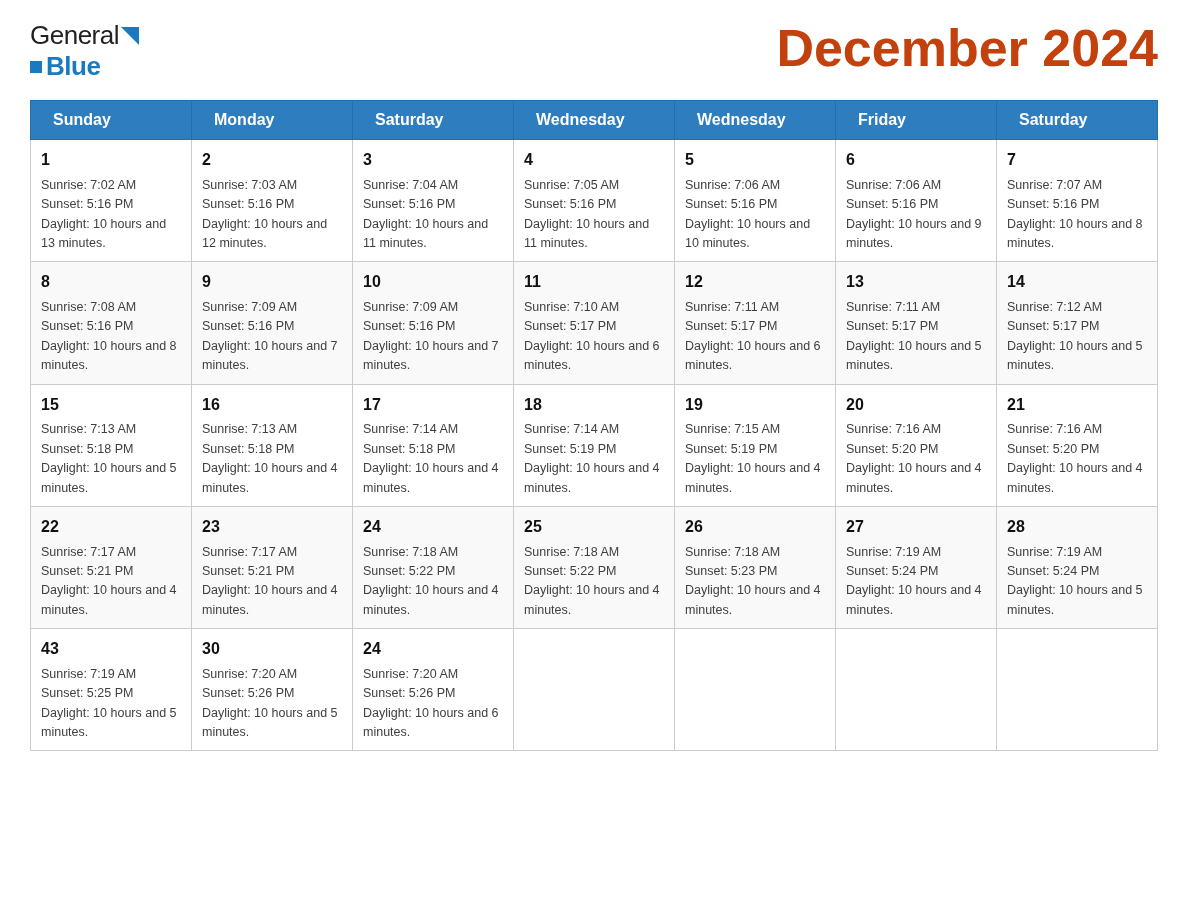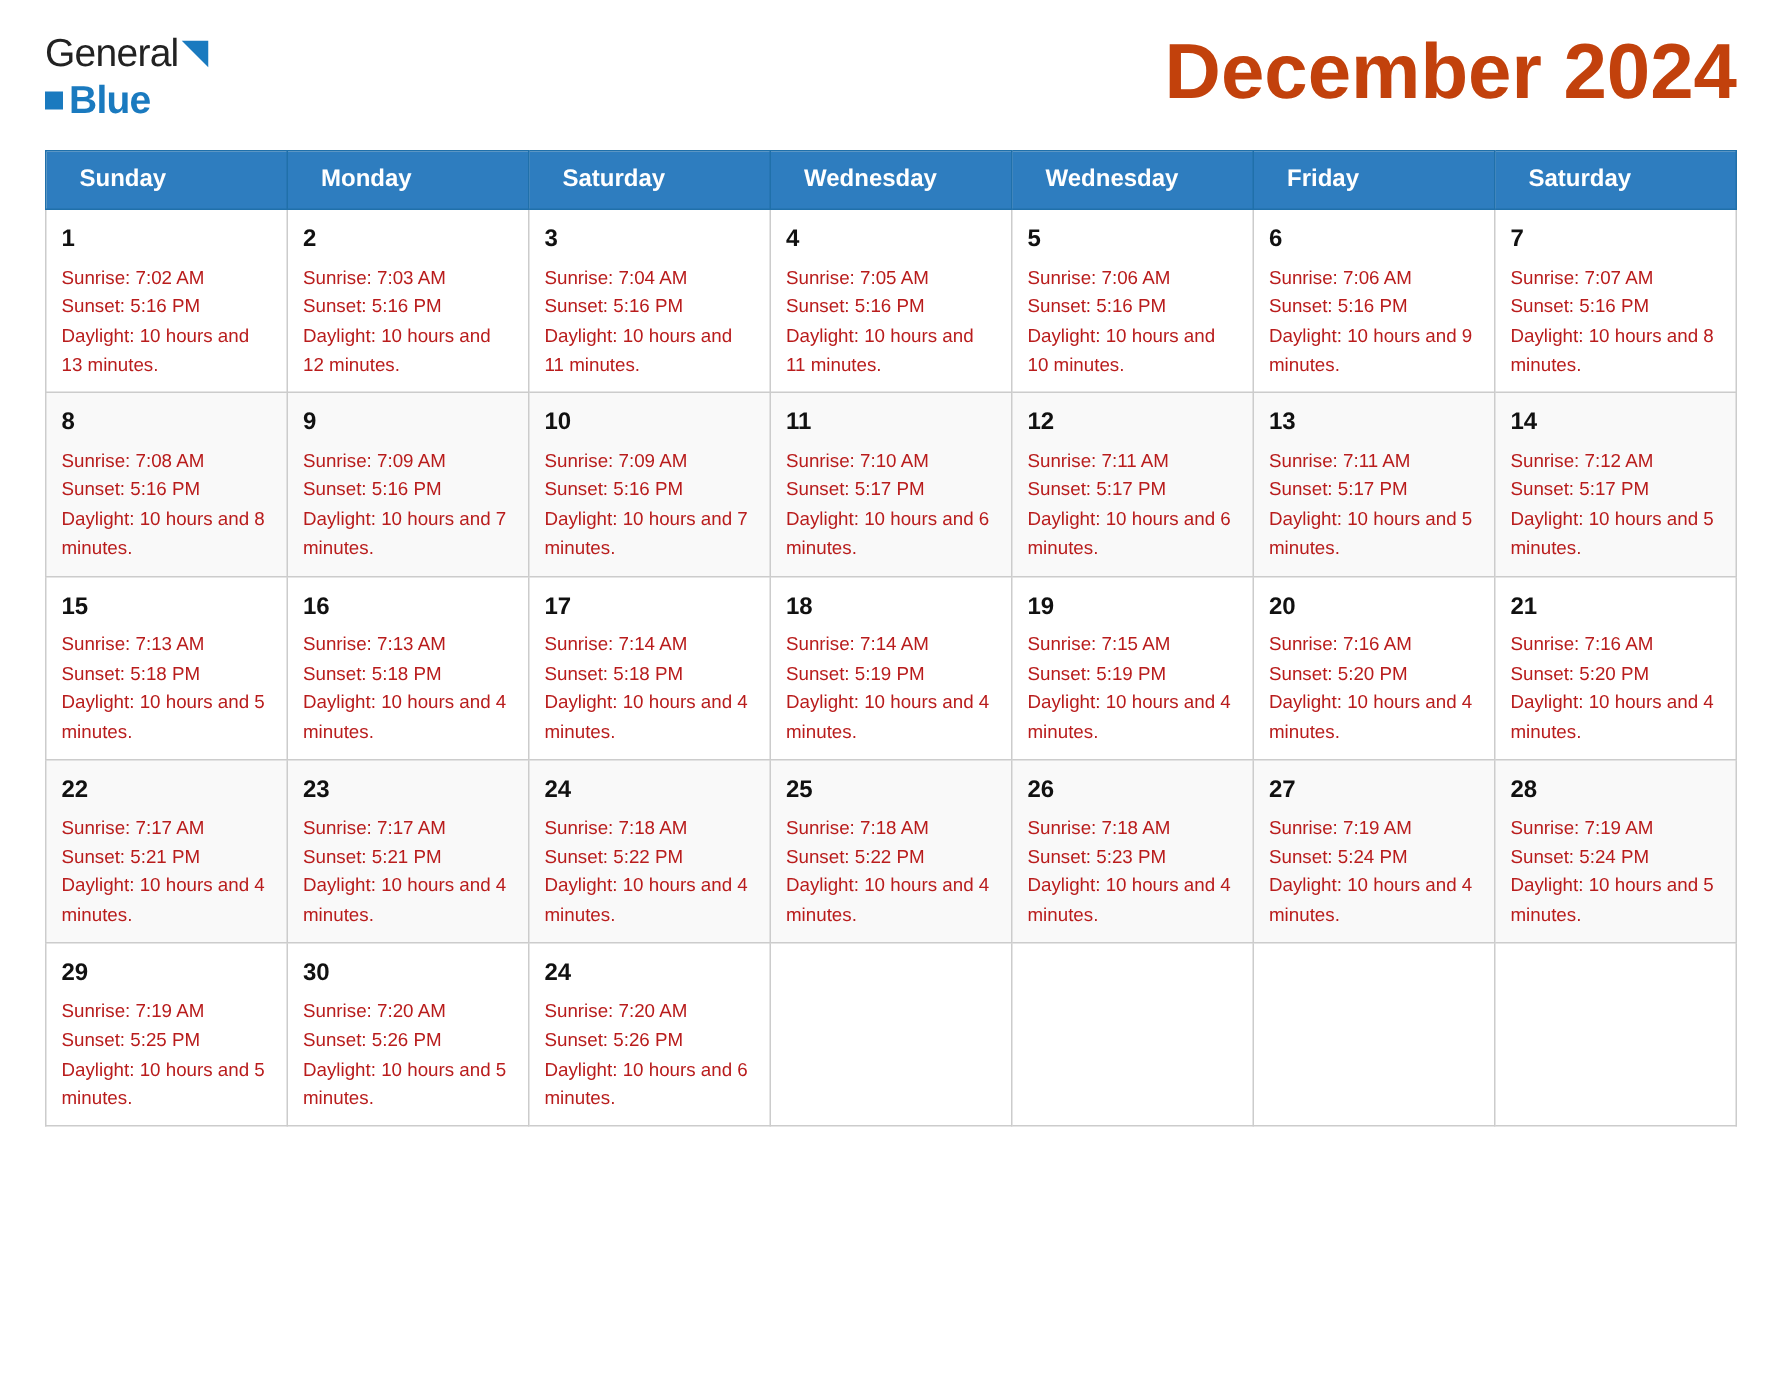--- a/index.html
+++ b/index.html
@@ -77,21 +77,21 @@
     }
     .day-number {
       font-size: 16px;
       font-weight: bold;
       color: #111;
       display: block;
       margin-bottom: 3px;
     }
     .day-info {
       font-size: 12.5px;
-      color: #b91c1c;
+      color: #404040;
     }
     .empty-cell {
       background: #fff;
     }
     tr:nth-child(even) td {
       background-color: #f9f9f9;
     }
     tr:nth-child(odd) td {
       background-color: #fff;
     }
@@ -255,21 +255,21 @@
           <span class="day-number">27</span>
           <div class="day-info">Sunrise: 7:19 AM<br>Sunset: 5:24 PM<br>Daylight: 10 hours and 4 minutes.</div>
         </td>
         <td>
           <span class="day-number">28</span>
           <div class="day-info">Sunrise: 7:19 AM<br>Sunset: 5:24 PM<br>Daylight: 10 hours and 5 minutes.</div>
         </td>
       </tr>
       <tr>
         <td>
-          <span class="day-number">29</span>
+          <span class="day-number">43</span>
           <div class="day-info">Sunrise: 7:19 AM<br>Sunset: 5:25 PM<br>Daylight: 10 hours and 5 minutes.</div>
         </td>
         <td>
           <span class="day-number">30</span>
           <div class="day-info">Sunrise: 7:20 AM<br>Sunset: 5:26 PM<br>Daylight: 10 hours and 5 minutes.</div>
         </td>
         <td>
           <span class="day-number">24</span>
           <div class="day-info">Sunrise: 7:20 AM<br>Sunset: 5:26 PM<br>Daylight: 10 hours and 6 minutes.</div>
         </td>

